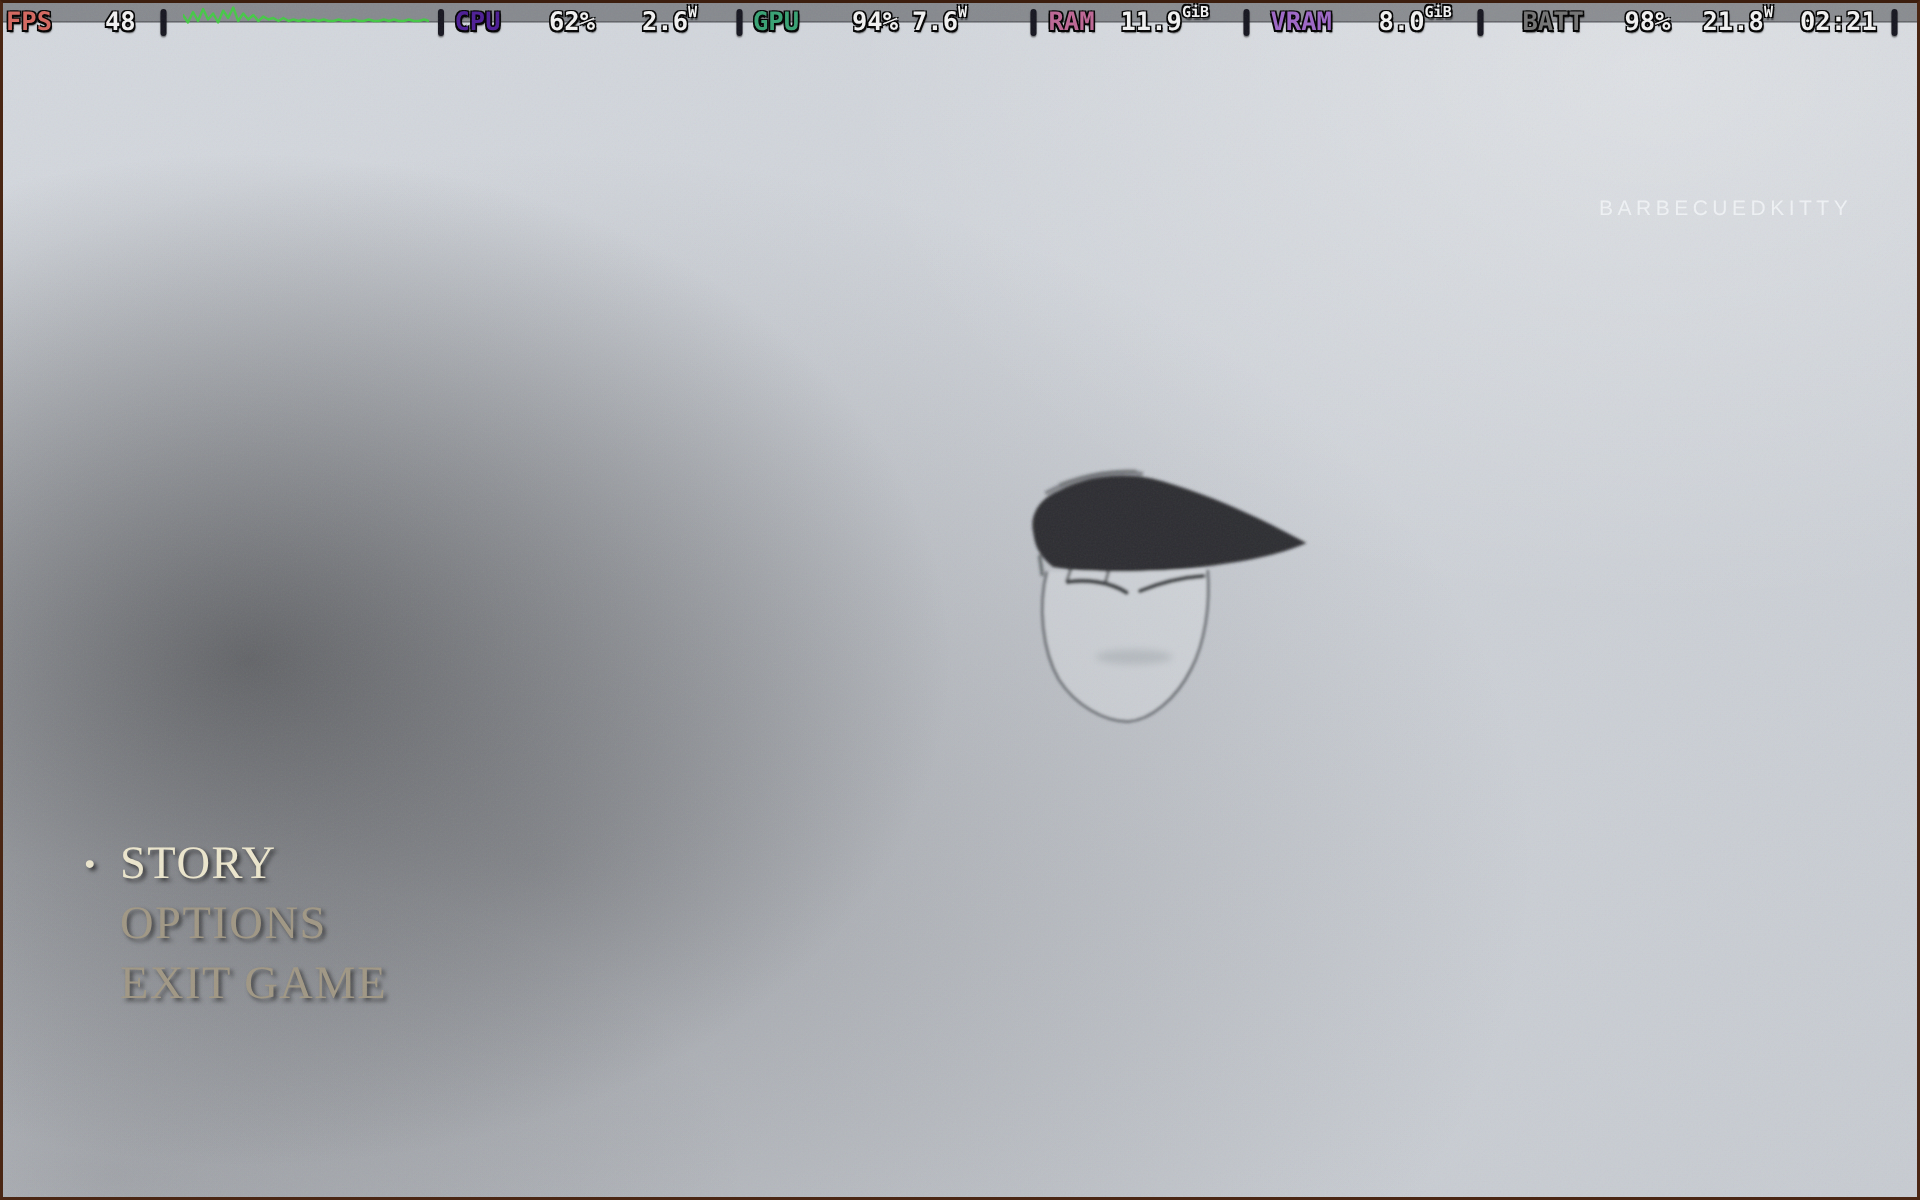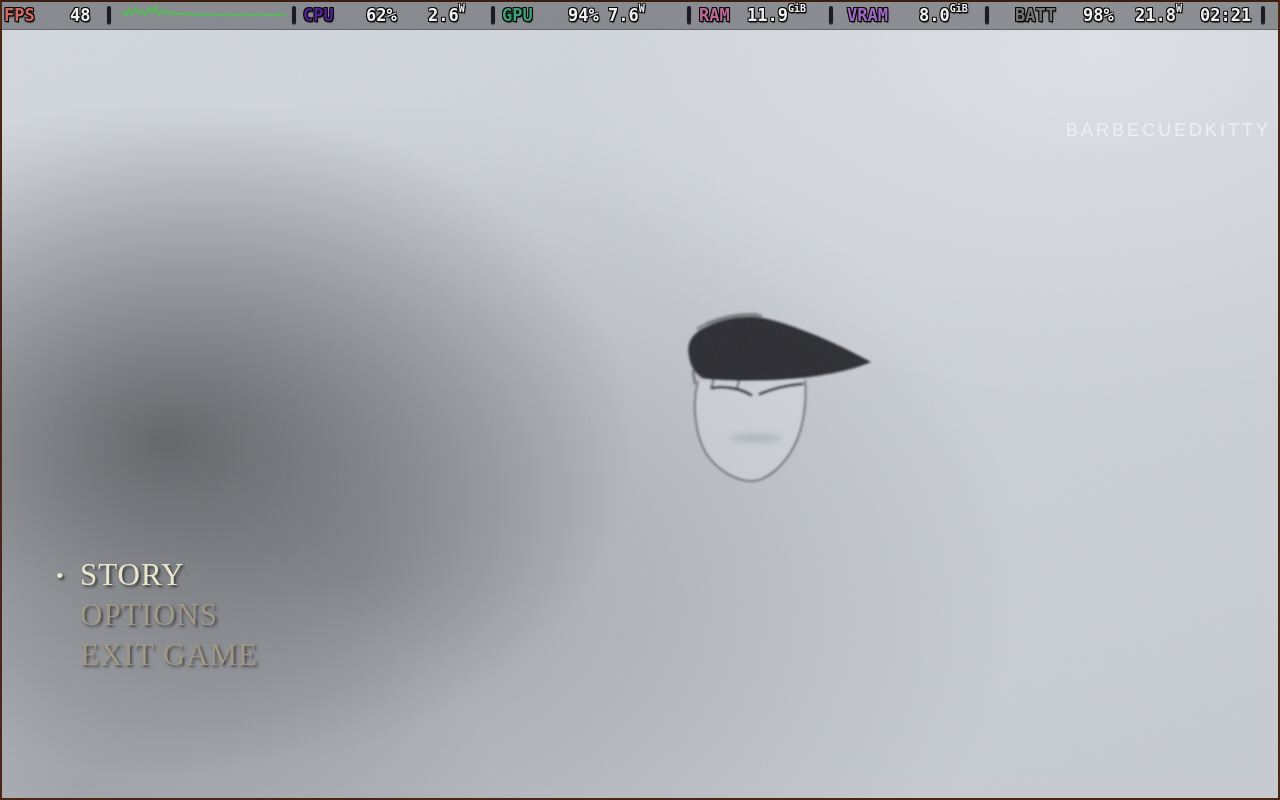--- a/index.html
+++ b/index.html
@@ -21,21 +21,21 @@
     border: 2px solid #4a2613;
     border-top-color: #3c1e0e;
     pointer-events: none;
   }
 
   
   .grain { position: absolute; inset: 0; z-index: 50; opacity: 0.07; pointer-events: none; }
 
   
   .hud-bar {
-    position: absolute; left: 0; top: 0; width: 1280px; height: 30px;
+    position: absolute; left: 0; top: 0; width: 1280px; height: 15px;
     background: rgba(58,60,64,0.50);
     border-bottom: 1px solid rgba(30,30,34,0.35);
     z-index: 40;
     font-family: "DejaVu Sans Mono", monospace;
     font-weight: bold; font-size: 17px; line-height: 30px;
     color: #f2f2f2;
     text-shadow: -1px -1px 0 #000, 1px -1px 0 #000, -1px 1px 0 #000, 1px 1px 0 #000, 1px 2px 1px rgba(0,0,0,0.6);
   }
   .hud-bar span { position: absolute; top: 0; white-space: nowrap; }
   .c-fps  { color: #d4675f; }
@@ -50,22 +50,22 @@
     box-shadow: 0 1px 1px rgba(0,0,0,0.5);
   }
   .unit-sup {
     font-size: 10px; vertical-align: super; line-height: 10px;
     position: relative; top: -2px; letter-spacing: 0;
   }
   .graph-box { position: absolute; left: 122px; top: 5px; width: 164px; height: 20px; }
 
   
   .watermark {
-    position: absolute; left: 1066px; top: 120px; z-index: 30;
-    font-size: 18px; letter-spacing: 3px; font-weight: 400;
+    position: absolute; left: 1066px; top: 130px; z-index: 30;
+    font-size: 14px; letter-spacing: 3px; font-weight: 400;
     color: rgba(244,247,249,0.82);
   }
 
   
   .face-art { position: absolute; left: 668px; top: 298px; width: 224px; height: 196px; z-index: 10; }
 
   
   .menu { position: absolute; left: 56px; top: 555px; z-index: 30; }
   .menu-item {
     position: relative;

